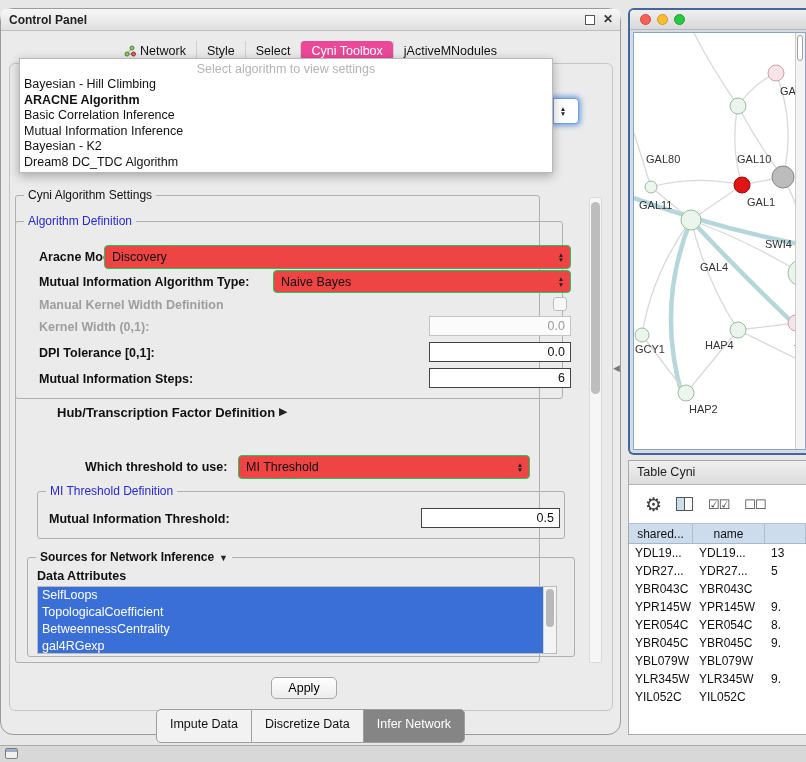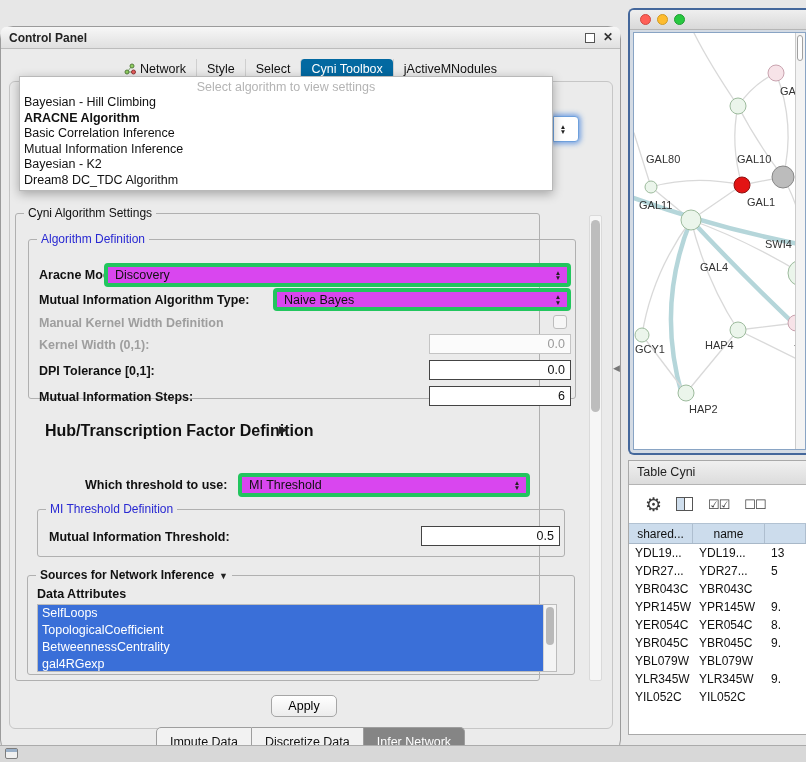--- a/index.html
+++ b/index.html
@@ -1,33 +1,33 @@
 <!DOCTYPE html>
 <html><head>
 <meta charset="utf-8">
 <style>
   * { margin:0; padding:0; box-sizing:border-box; }
   html,body { width:806px; height:762px; overflow:hidden; }
   body { font-family:"Liberation Sans",sans-serif; font-size:12px; color:#111; background:#e7e7e7; position:relative; }
 
   
   #control-panel { left:0; top:8px; width:621px; height:727px; background:#ebebeb;
-    border:1px solid #9b9b9b; border-radius:13px; position:absolute;margin-top:18px; }
+    border:1px solid #9b9b9b; border-radius:13px; position:absolute; }
   .cp-titlebar { position:absolute; left:0; top:0; right:0; height:22px;
     background:linear-gradient(#f7f7f7,#e0e0e0); border-bottom:1px solid #bcbcbc; border-radius:5px 5px 0 0; }
   .cp-title { position:absolute; left:8px; top:4px; font-weight:bold; font-size:12px; color:#222; }
   .win-float { position:absolute; right:25px; top:6px; width:10px; height:10px; border:1.5px solid #555; background:#fff; }
   .win-close { position:absolute; right:7px; top:3px; font-size:12px; font-weight:bold; color:#333; }
   .win-close::before { content:'\2715'; }
 
   .cp-tab-bar { position:absolute; top:30px; left:0; right:0; height:24px;
     display:flex; justify-content:center; align-items:center; }
   .cp-tab { padding:3px 10px; font-size:12.5px; display:flex; align-items:center; gap:4px; border-left:1px solid #cfcfcf; white-space:nowrap; }
   .cp-tab:first-child { border-left:none; }
-  .cp-tab.sel { background:#0369a1; color:#fff; border-radius:4px; }
+  .cp-tab.sel { background:#ec4899; color:#fff; border-radius:4px; }
   .tab-icon { display:inline-flex; }
 
   .content-frame { position:absolute; left:8px; top:54px; width:604px; height:648px;
     border:1px solid #c6c6c6; border-radius:6px; }
 
   
   #algo-popup { position:absolute; left:18px; top:49px; width:534px; background:#fff;
     border:1px solid #b9b9b9; box-shadow:0 3px 10px rgba(0,0,0,.3); padding:2px 0; z-index:50; }
   .popup-placeholder { text-align:center; color:#b4b4b4; font-size:12.5px; height:16px; line-height:16px; }
   .popup-item { font-size:12.5px; height:15.5px; line-height:15.5px; padding-left:4px; white-space:nowrap; }
@@ -41,21 +41,21 @@
 
   
   .group { position:absolute; border:1px solid #b0b0b0; border-radius:3px; }
   .group-title { position:absolute; top:-8px; left:8px; background:#ebebeb; padding:0 4px; font-size:12px; white-space:nowrap; }
   .t-blue { color:#2828d2; }
   .t-green { color:#2fc52f; }
 
   .lbl { position:absolute; font-weight:bold; font-size:12.5px; line-height:14px; white-space:nowrap; }
   .lbl.disabled { color:#9e9e9e; }
 
-  .combo { position:absolute; height:24px; background:#d946ef; border:4px solid #22c55e; border-radius:4px;
+  .combo { position:absolute; height:24px; background:#ef4444; border:1px solid #22c55e; border-radius:4px;
     display:flex; align-items:center; }
   .combo .val { flex:1; padding-left:7px; font-size:12.5px; white-space:nowrap; }
   .arr { width:18px; align-self:stretch; display:flex; flex-direction:column; align-items:center; justify-content:center; }
   .arr i { display:block; font-style:normal; font-size:6.5px; line-height:5.5px; color:#222; }
   .arr i.up::before { content:'\25B2'; }
   .arr i.dn::before { content:'\25BC'; }
 
   .tfield { position:absolute; height:20px; background:#fff; border:1px solid #444;
     text-align:right; padding:0 5px; font-size:12.5px; line-height:18px; }
   .tfield.disabled { border-color:#c4c4c4; color:#9a9a9a; background:#fbfbfb; }
@@ -164,21 +164,21 @@
         <div class="cp-tab" data-name="tab-jactivemnodules">
           <span data-name="tab-label">jActiveMNodules</span>
         </div>
       </div>
     <div class="content-frame" data-name="tab-content-frame"></div>
 
     <div class="group" style="left:14px;top:186px;width:525px;height:468px" data-name="cyni-settings-group">
       <span class="group-title" data-name="cyni-settings-group-title">Cyni Algorithm Settings</span>
     </div>
 
-    <div class="group" style="left:27px;top:212px;width:548px;height:160px" data-name="algorithm-definition-group">
+    <div class="group" style="left:14px;top:212px;width:548px;height:178px" data-name="algorithm-definition-group">
       <span class="group-title t-blue" data-name="algorithm-definition-title">Algorithm Definition</span>
     </div>
 
     <span class="lbl" style="left:38px;top:241px" data-name="aracne-mode-label">Aracne Mode:</span>
     <div class="combo" style="left:103px;top:236px;width:467px" data-name="aracne-mode-select">
       <span class="val" data-name="aracne-mode-value">Discovery</span>
       <span class="arr" data-name="combo-arrows-icon">
           <i class="up"></i>
           <i class="dn"></i>
         </span>
@@ -198,21 +198,21 @@
 
     <span class="lbl disabled" style="left:38px;top:311px" data-name="kernel-width-label">Kernel Width (0,1):</span>
     <div class="tfield disabled" style="left:428px;top:307px;width:142px" data-name="kernel-width-field">0.0</div>
 
     <span class="lbl" style="left:38px;top:337px" data-name="dpi-tolerance-label">DPI Tolerance [0,1]:</span>
     <div class="tfield" style="left:428px;top:333px;width:142px" data-name="dpi-tolerance-field">0.0</div>
 
     <span class="lbl" style="left:38px;top:363px" data-name="mi-steps-label">Mutual Information Steps:</span>
     <div class="tfield" style="left:428px;top:359px;width:142px" data-name="mi-steps-field">6</div>
 
-    <span class="lbl" style="left:44px;top:397px;font-size:16px" data-name="hub-definition-label">Hub/Transcription Factor Definition</span>
+    <span class="lbl" style="left:56px;top:397px;font-size:13px" data-name="hub-definition-label">Hub/Transcription Factor Definition</span>
     <span class="tri-right" style="left:278px;top:395px" data-name="expand-arrow-icon"></span>
 
     <span class="lbl" style="left:84px;top:451px" data-name="which-threshold-label">Which threshold to use:</span>
     <div class="combo" style="left:237px;top:446px;width:292px" data-name="which-threshold-select">
       <span class="val" data-name="which-threshold-value">MI Threshold</span>
       <span class="arr" data-name="combo-arrows-icon">
           <i class="up"></i>
           <i class="dn"></i>
         </span>
     </div>

